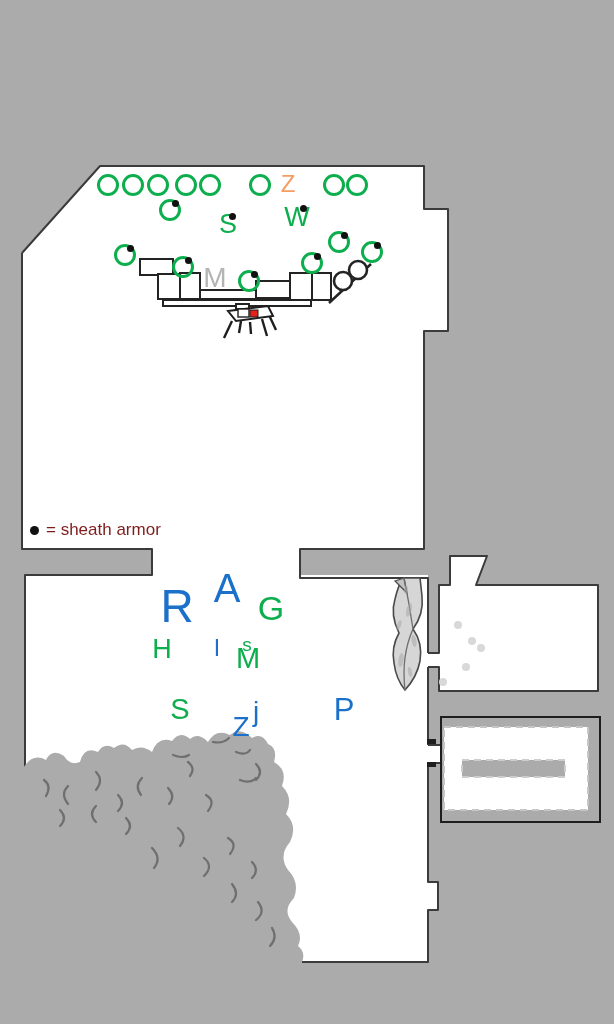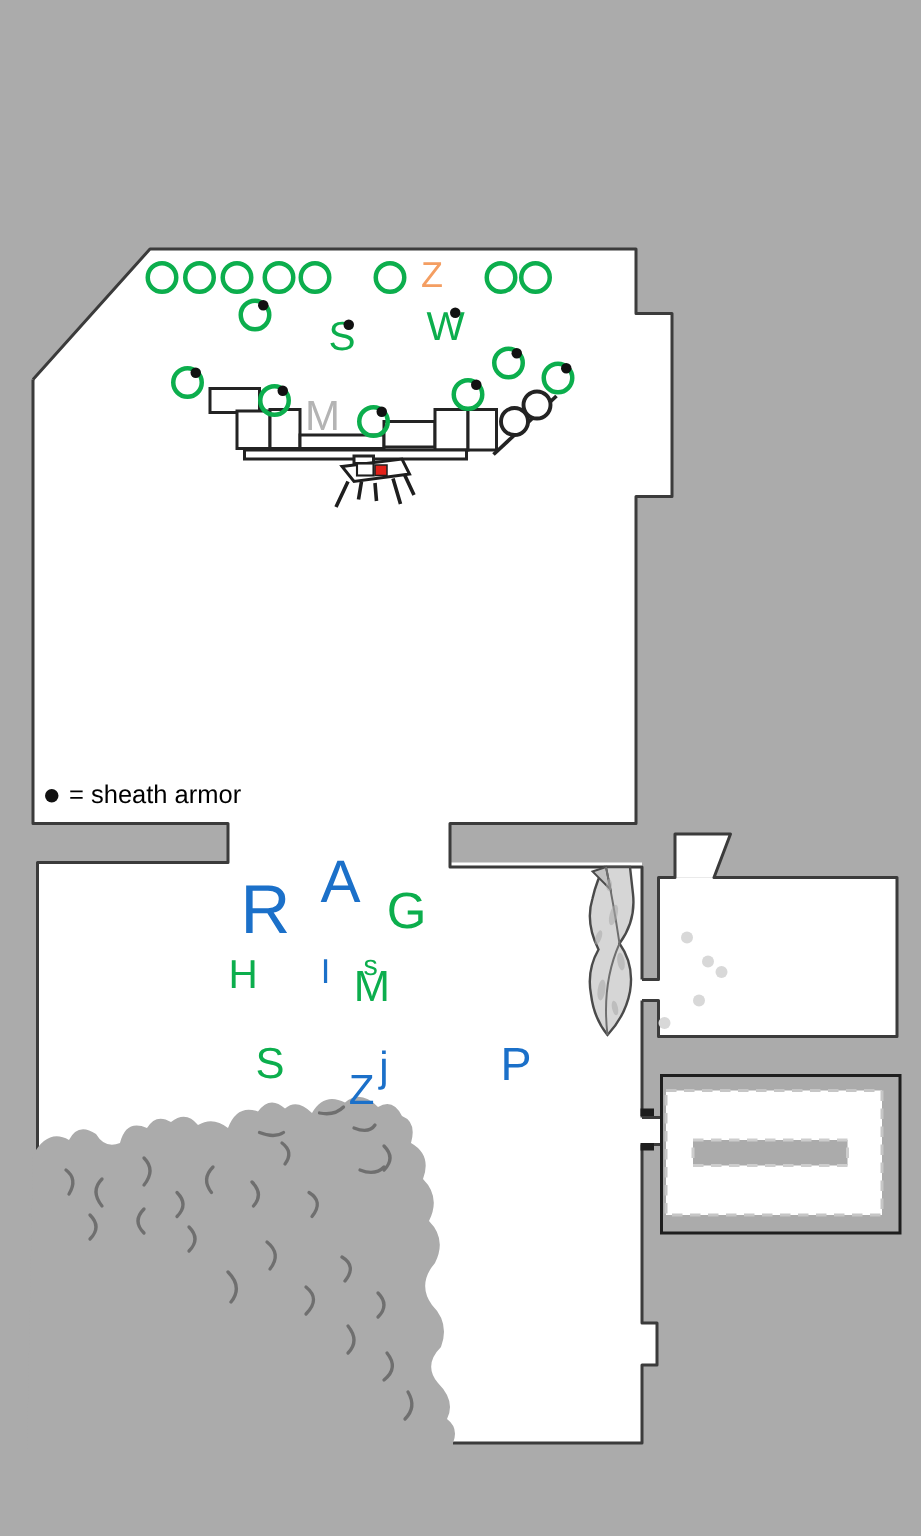--- a/index.html
+++ b/index.html
@@ -15,21 +15,21 @@
   }
   .adot{position:absolute;width:7px;height:7px;border-radius:50%;background:#111;}
   .fdot{position:absolute;width:8px;height:8px;border-radius:50%;}
   .letter{
     position:absolute;transform:translate(-50%,-54%);
     font-family:"Liberation Sans",sans-serif;font-weight:400;line-height:1;
     white-space:pre;
   }
   #legend{
     position:absolute;left:30px;top:520px;height:20px;
-    display:flex;align-items:center;gap:7px;color:#000000;font-size:17px;
+    display:flex;align-items:center;gap:7px;color:#7f1d1d;font-size:17px;
   }
   #legend .bullet{width:9px;height:9px;border-radius:50%;background:#111;}
 </style>
 </head>
 <body>
 
 <div id="stage">
 
   <svg id="mapsvg" width="614" height="1024" viewBox="0 0 614 1024">
 

